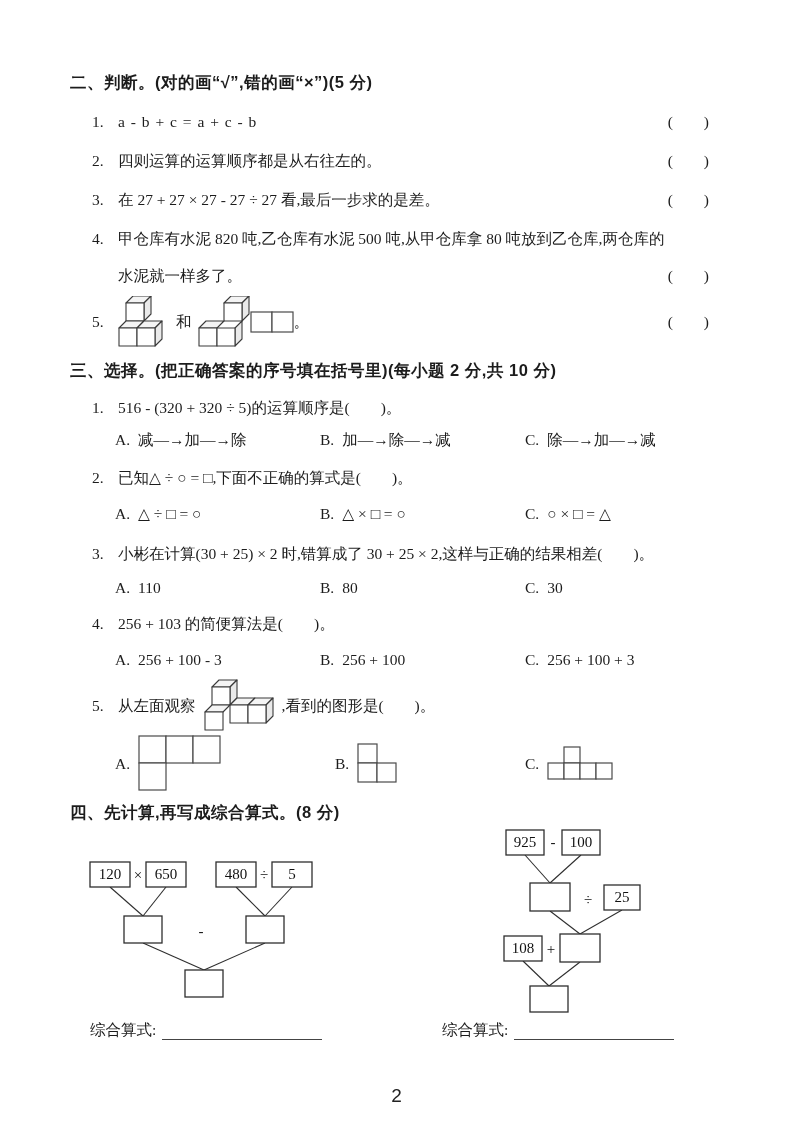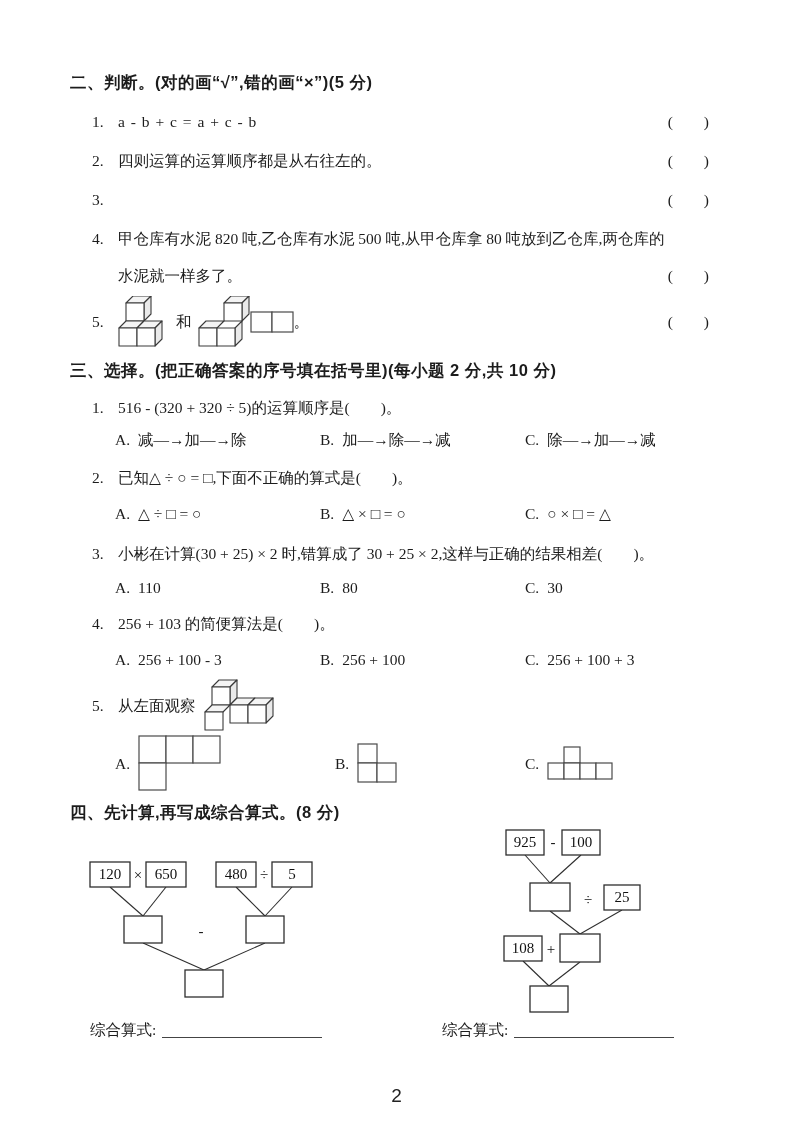--- a/index.html
+++ b/index.html
@@ -37,21 +37,21 @@
   .cube-side{fill:#eaeaea;}
   .grid-sq{fill:#ffffff;stroke:#4a4a4a;stroke-width:1.2;}
   .tree-box{fill:#ffffff;stroke:#2e2e2e;stroke-width:1.3;}
   .tree-line{stroke:#2e2e2e;stroke-width:1.1;}
   .tree-text{font-family:"Liberation Serif","DejaVu Serif",serif;font-size:15px;fill:#111;}
   .tree-op{font-family:"Liberation Serif","DejaVu Serif",serif;font-size:15px;fill:#111;}
   .diagrams{position:relative;height:190px;margin-top:4px;}
   .tree-left{position:absolute;left:18px;top:30px;}
   .tree-right{position:absolute;left:430px;top:0;}
   .answers{display:flex;margin-top:2px;font-size:15.5px;}
-  .ans{width:332px;margin-left:20px;display:flex;align-items:flex-start;flex:0 0 auto;}
+  .ans{width:332px;margin-left:20px;display:flex;align-items:center;flex:0 0 auto;}
   .ans .blank{display:inline-block;width:160px;border-bottom:1.4px solid #444;height:17px;margin-left:6px;}
   .page-num{position:absolute;left:0;right:0;bottom:14px;text-align:center;font-size:19px;color:#222;font-family:"Liberation Sans","DejaVu Sans",sans-serif;}
   .mt16{margin-top:16px}.mt15{margin-top:15px}.mt14{margin-top:14px}.mt13{margin-top:13px}
   .mt12{margin-top:12px}.mt10{margin-top:10px}.mt8{margin-top:8px}.mt6{margin-top:6px}.mt2{margin-top:2px}
   .g6{margin:0 6px;}
 </style>
 </head>
 <body>
 
 <div class="page">
@@ -65,20 +65,21 @@
   </div>
 
   <div class="row j-item mt15">
     <span class="num">2.</span>
     <span class="j-text">四则运算的运算顺序都是从右往左的。</span>
     <span class="slot">(　　)</span>
   </div>
 
   <div class="row j-item mt15">
     <span class="num">3.</span>
+    <span class="j-text">在 27 + 27 × 27 - 27 ÷ 27 看,最后一步求的是差。</span>
     <span class="slot">(　　)</span>
   </div>
 
   <div class="row j-item mt15">
     <span class="num">4.</span>
     <span class="j-text">甲仓库有水泥 820 吨,乙仓库有水泥 500 吨,从甲仓库拿 80 吨放到乙仓库,两仓库的</span>
   </div>
   <div class="row j-item mt13">
     <span class="num"></span>
     <span class="j-text">水泥就一样多了。</span>
@@ -205,20 +206,21 @@
       <path class="cube-face cube-side" d="M28 9 L35 2 L35 20 L28 27 Z"></path>
       <rect class="cube-face" x="10" y="9" width="18" height="18"></rect>
       <path class="cube-face cube-top" d="M28 27 L35 20 L53 20 L46 27 Z"></path>
       <path class="cube-face cube-top" d="M46 27 L53 20 L71 20 L64 27 Z"></path>
       <path class="cube-face cube-side" d="M64 27 L71 20 L71 38 L64 45 Z"></path>
       <rect class="cube-face" x="28" y="27" width="18" height="18"></rect>
       <rect class="cube-face" x="46" y="27" width="18" height="18"></rect>
       <path class="cube-face cube-top" d="M3 34 L10 27 L28 27 L21 34 Z"></path>
       <rect class="cube-face" x="3" y="34" width="18" height="18"></rect>
     </svg>
+    <span>,看到的图形是(　　)。</span>
   </div>
   <div class="row opts shape-opts mt2">
     <div class="opt">
       <span class="letter">A.</span>
       <svg width="84" height="57" viewBox="0 0 84 57">
         <rect class="grid-sq" x="1" y="1" width="27" height="27"></rect>
         <rect class="grid-sq" x="28" y="1" width="27" height="27"></rect>
         <rect class="grid-sq" x="55" y="1" width="27" height="27"></rect>
         <rect class="grid-sq" x="1" y="28" width="27" height="27"></rect>
       </svg>

